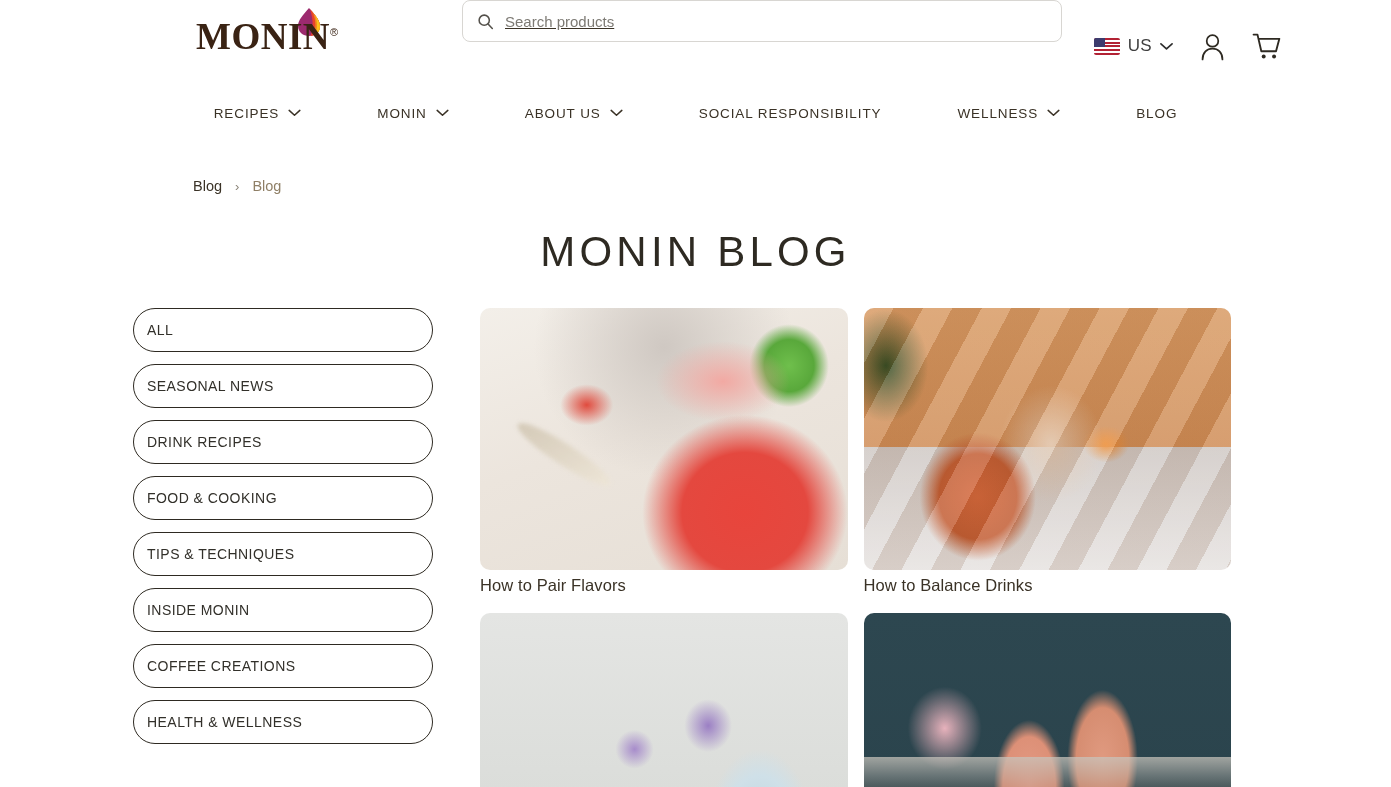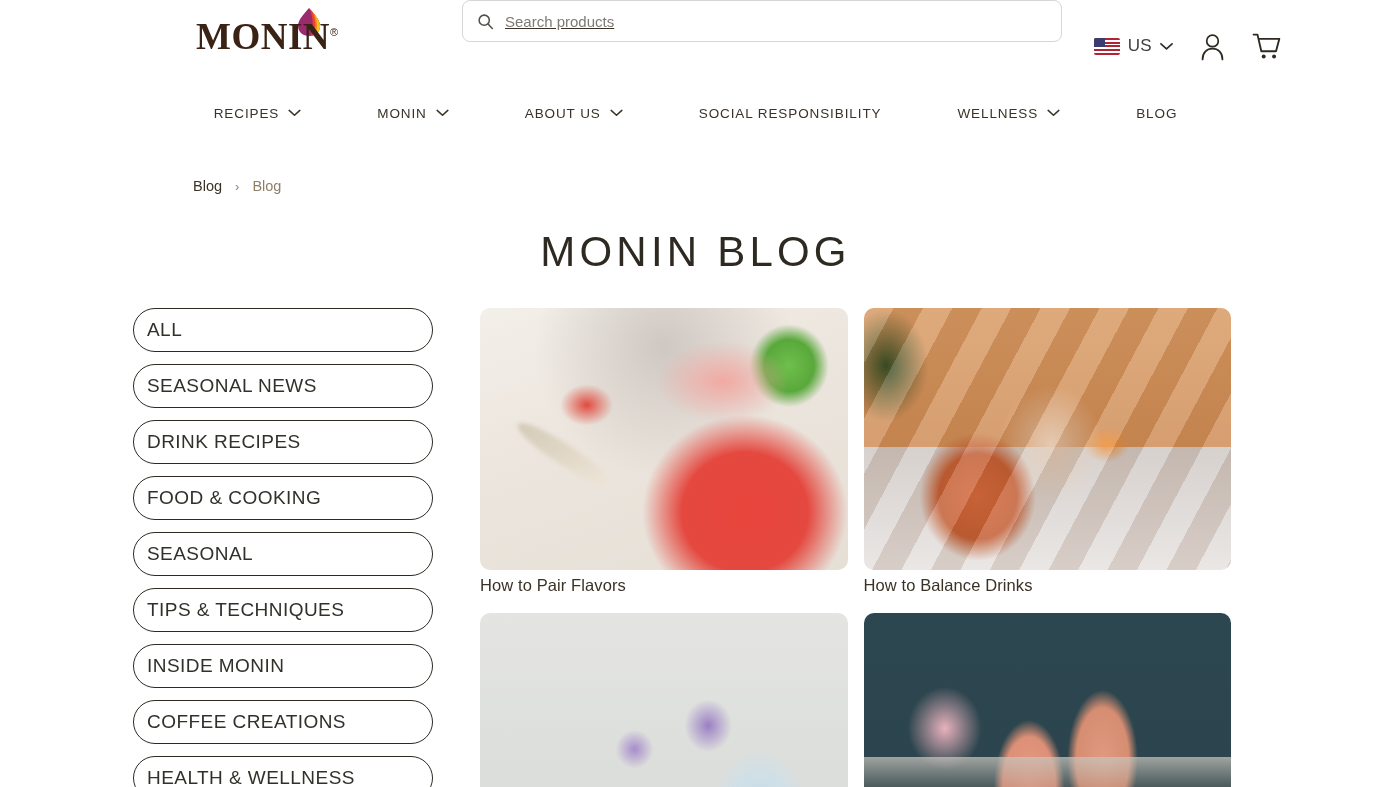--- a/index.html
+++ b/index.html
@@ -177,21 +177,21 @@
     flex-direction: column;
     gap: 12px;
   }
   .cat-btn {
     height: 44px;
     border: 1px solid #2e2a22;
     border-radius: 24px;
     display: flex;
     align-items: center;
     padding: 0 13px;
-    font-size: 19px;
+    font-size: 14px;
     letter-spacing: 0.45px;
     color: #32302a;
     background: #fff;
     cursor: pointer;
     font-family: "Liberation Sans", sans-serif;
     text-align: right;
   }
 
   .cards {
     flex: 1 1 auto;
@@ -370,21 +370,20 @@
 
 <h1 class="page-title">MONIN BLOG</h1>
 
 <div class="content">
 
   <div class="sidebar">
     <button class="cat-btn">ALL</button>
     <button class="cat-btn">SEASONAL NEWS</button>
     <button class="cat-btn">DRINK RECIPES</button>
     <button class="cat-btn">FOOD &amp; COOKING</button>
-    <button class="cat-btn">SEASONAL</button>
     <button class="cat-btn">TIPS &amp; TECHNIQUES</button>
     <button class="cat-btn">INSIDE MONIN</button>
     <button class="cat-btn">COFFEE CREATIONS</button>
     <button class="cat-btn">HEALTH &amp; WELLNESS</button>
   </div>
 
   <div class="cards">
 
     <div class="card">
       <div class="card-img">

